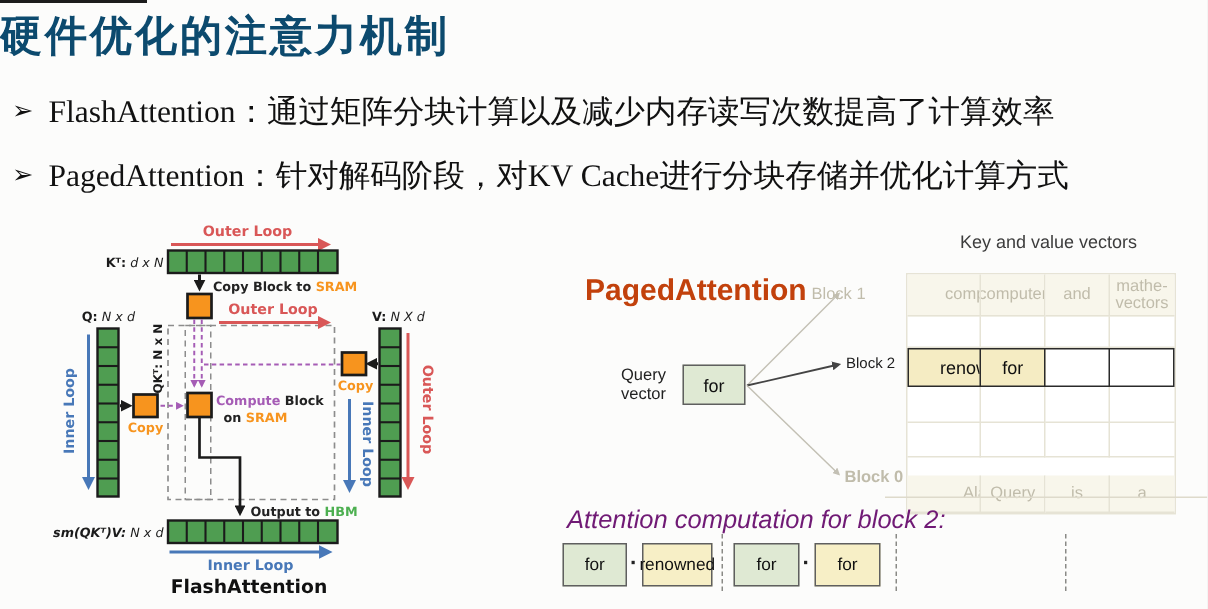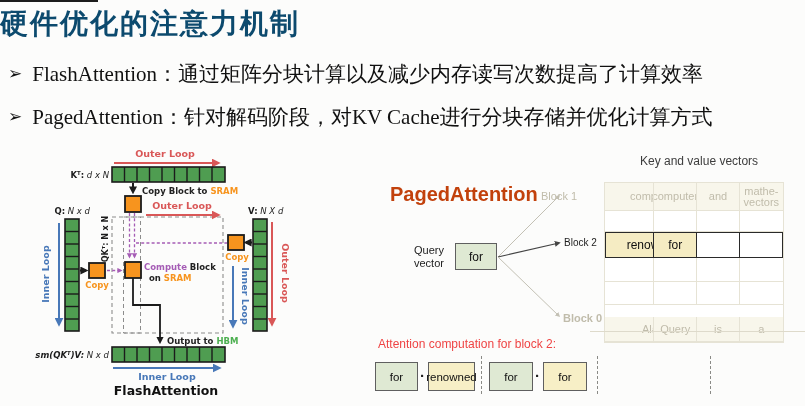--- a/index.html
+++ b/index.html
@@ -50,21 +50,21 @@
   .row-faded .kv-cell { background:#f8f6eb; }
   .row-h1 .kv-cell { height:28px; white-space:pre-line; line-height:11px; }
   .row-h2 .kv-cell { height:21px; } .row-h4 .kv-cell { height:24px; }
   .row-h5 .kv-cell { height:23px; } .row-h6 .kv-cell { height:25px;margin-top:12px; }
   .row-active { outline:1.8px solid #2a2a2a; outline-offset:-1px; position:relative; z-index:2; }
   .row-active .kv-cell { height:26px; border-right:1.4px solid #2a2a2a; border-bottom:none; font-size:12px; color:#101010; }
   .row-active .kv-cell:nth-child(4){ border-right:none; }
   .row-active .kv-cell.hl { background:#f5ecc3; }
   .faint-line { position:absolute; left:590px; top:331px; width:215px; height:1px; background:#dedacb; }
 
-  .comp-title { position:absolute; left:378px; top:337px; font-size:12px; color:#ef4444; }
+  .comp-title { position:absolute; left:378px; top:337px; font-size:17px; color:#701a75;font-style:italic; }
   .comp-box {
     position:absolute; top:362px; height:29px; border:1.4px solid #5f5f5f;
     display:flex; align-items:center; justify-content:center; font-size:11.5px; color:#111;
   }
   .comp-green { background:#dfe9d3; } .comp-yellow { background:#f7efc6; }
   .cb1 { left:375px; width:43px; } .cb2 { left:428px; width:47px; }
   .cb3 { left:489px; width:44px; } .cb4 { left:543px; width:44px; }
   .comp-dot { position:absolute; top:367px; font-size:15px; font-weight:bold; color:#222; }
   .cd1 { left:420px; } .cd2 { left:535px; }
   .dash-sep { position:absolute; top:356px; height:38px; width:0; border-left:1.6px dashed #8a8a86; }

